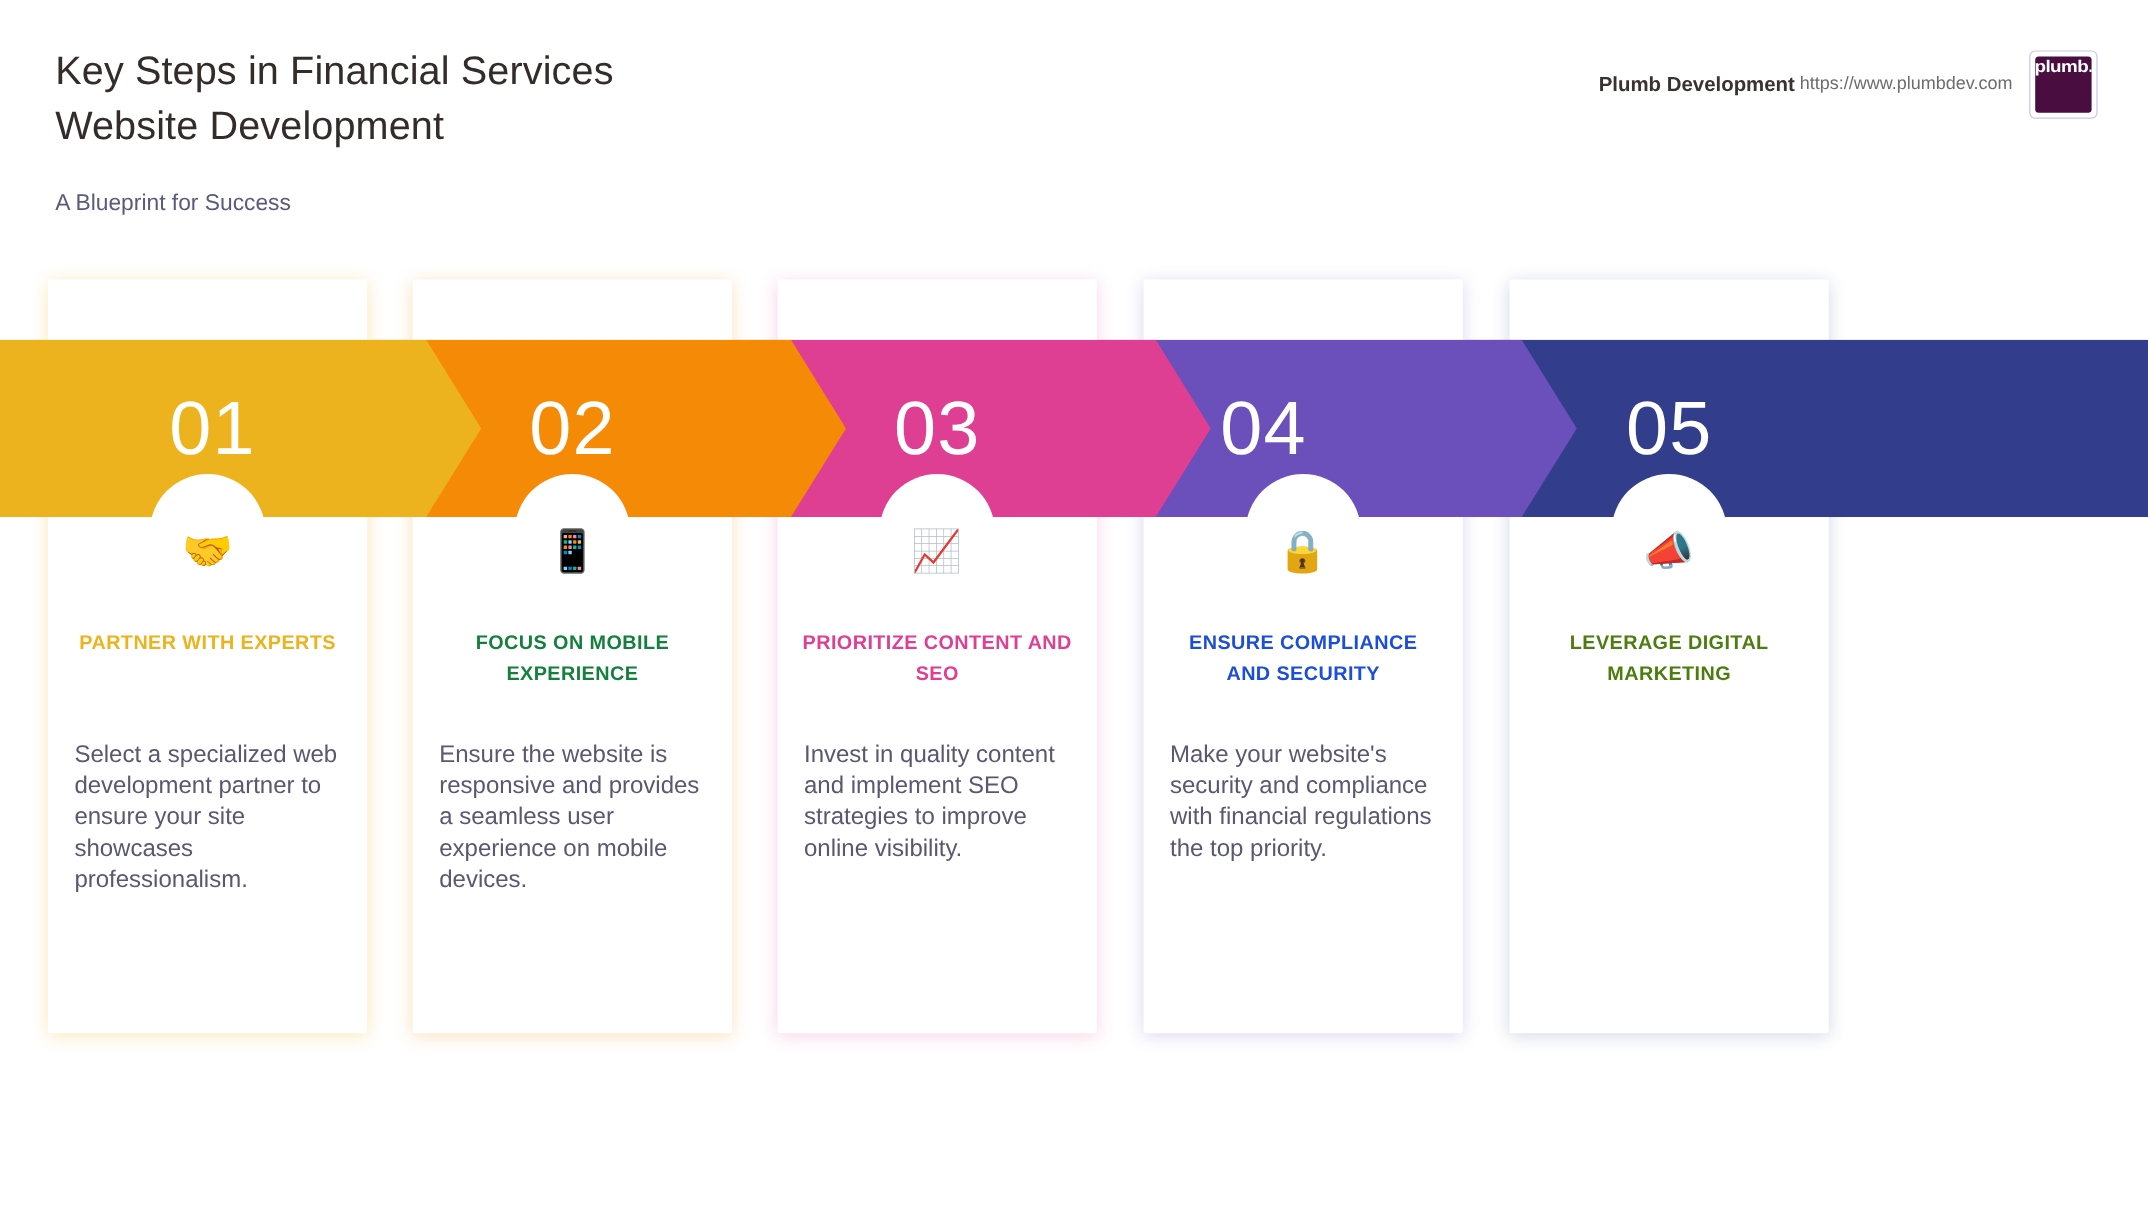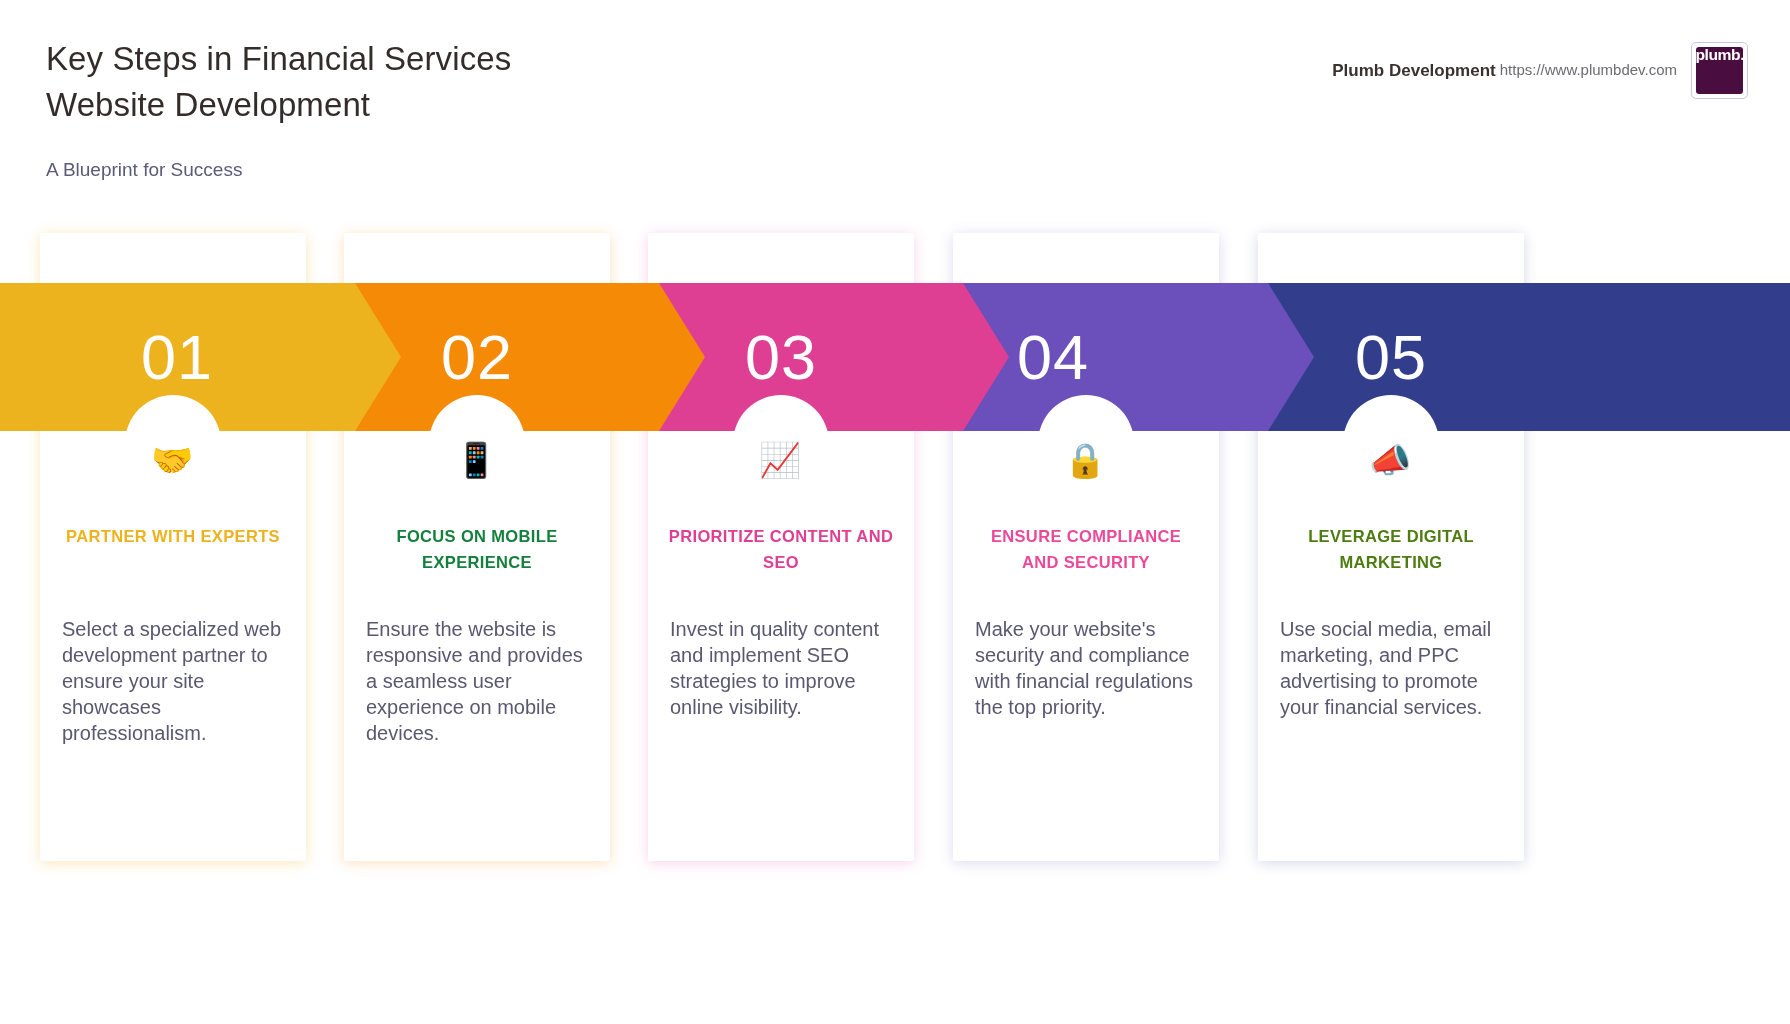--- a/index.html
+++ b/index.html
@@ -223,27 +223,26 @@
       <div class="card-title" style="color: #15803d;">Focus on Mobile Experience</div>
       <div class="card-desc">Ensure the website is responsive and provides a seamless user experience on mobile devices.</div>
     </div>
     <div class="card card-3">
       <div class="card-icon">📈</div>
       <div class="card-title" style="color: rgb(222, 63, 147);">Prioritize Content and SEO</div>
       <div class="card-desc">Invest in quality content and implement SEO strategies to improve online visibility.</div>
     </div>
     <div class="card card-4">
       <div class="card-icon">🔒</div>
-      <div class="card-title" style="color: #ec4899;">Ensure Compliance and Security</div>
+      <div class="card-title" style="color: #1d4ed8;">Ensure Compliance and Security</div>
       <div class="card-desc">Make your website's security and compliance with financial regulations the top priority.</div>
     </div>
     <div class="card card-5">
       <div class="card-icon">📣</div>
       <div class="card-title" style="color: #4d7c0f;">Leverage Digital Marketing</div>
-      <div class="card-desc">Use social media, email marketing, and PPC advertising to promote your financial services.</div>
     </div>
   </div>
 
   <div class="band">
     <svg viewBox="0 0 1790 148" xmlns="http://www.w3.org/2000/svg">
       <defs>
         <mask id="notch-mask">
           <rect x="0" y="0" width="1790" height="148" fill="#fff"></rect>
           <circle cx="173" cy="160" r="48" fill="#000"></circle>
           <circle cx="477" cy="160" r="48" fill="#000"></circle>

